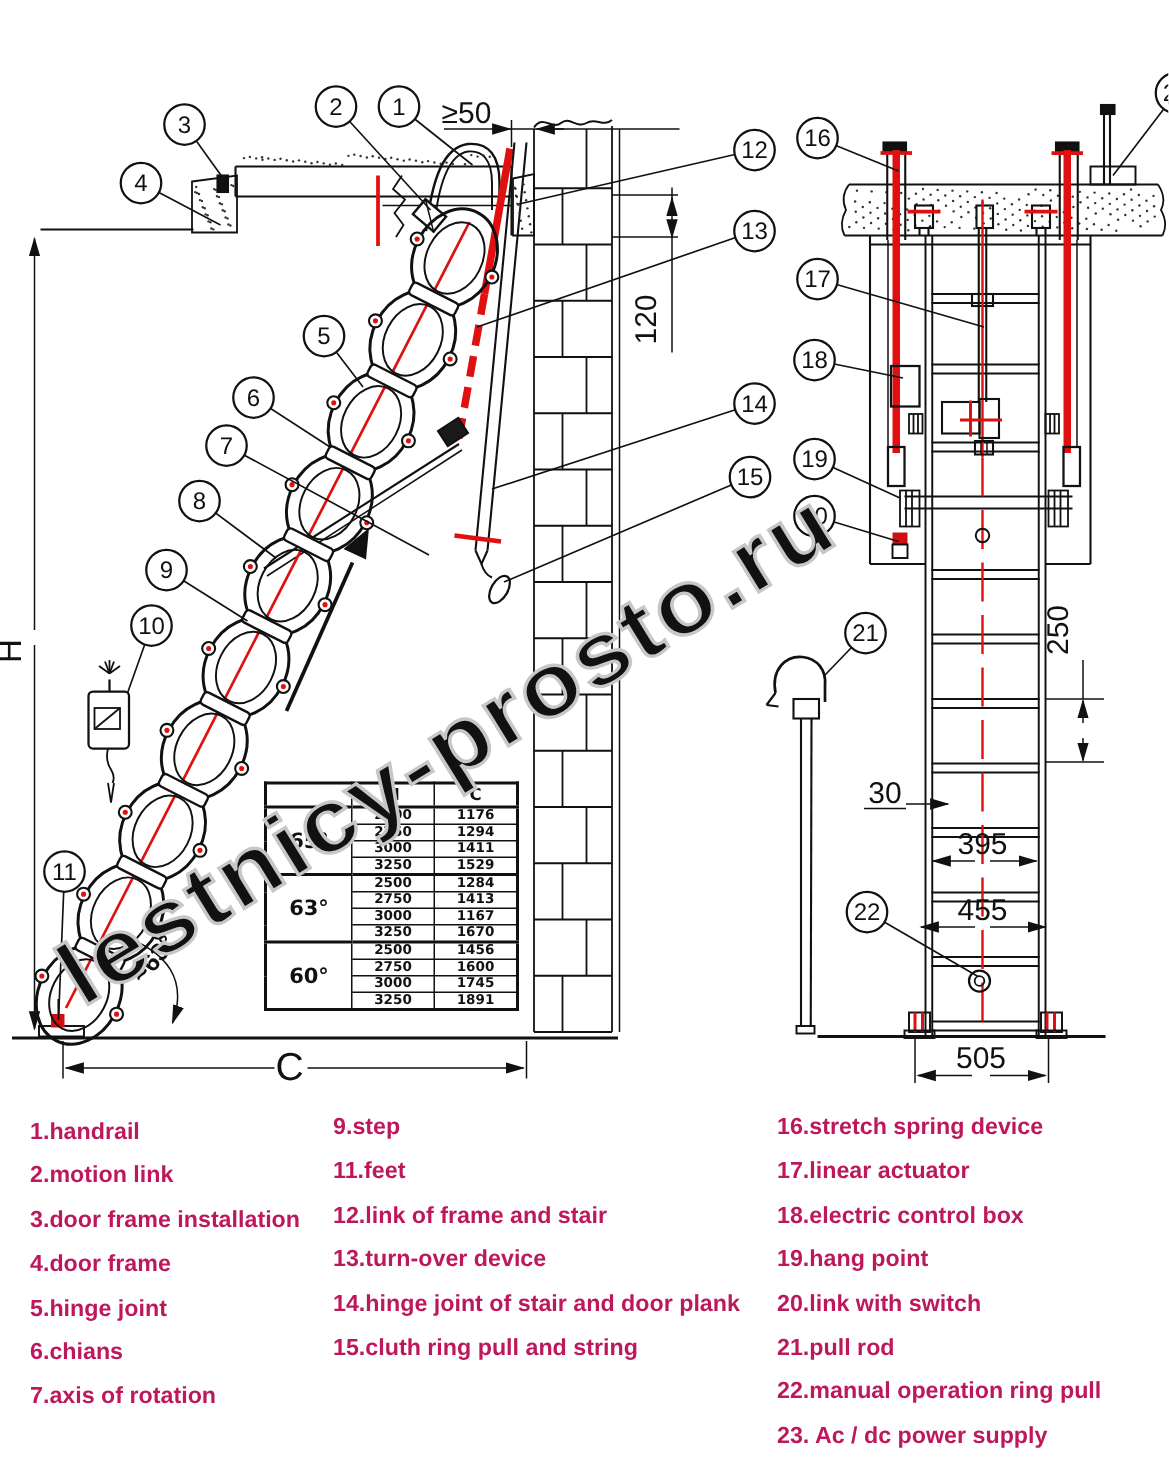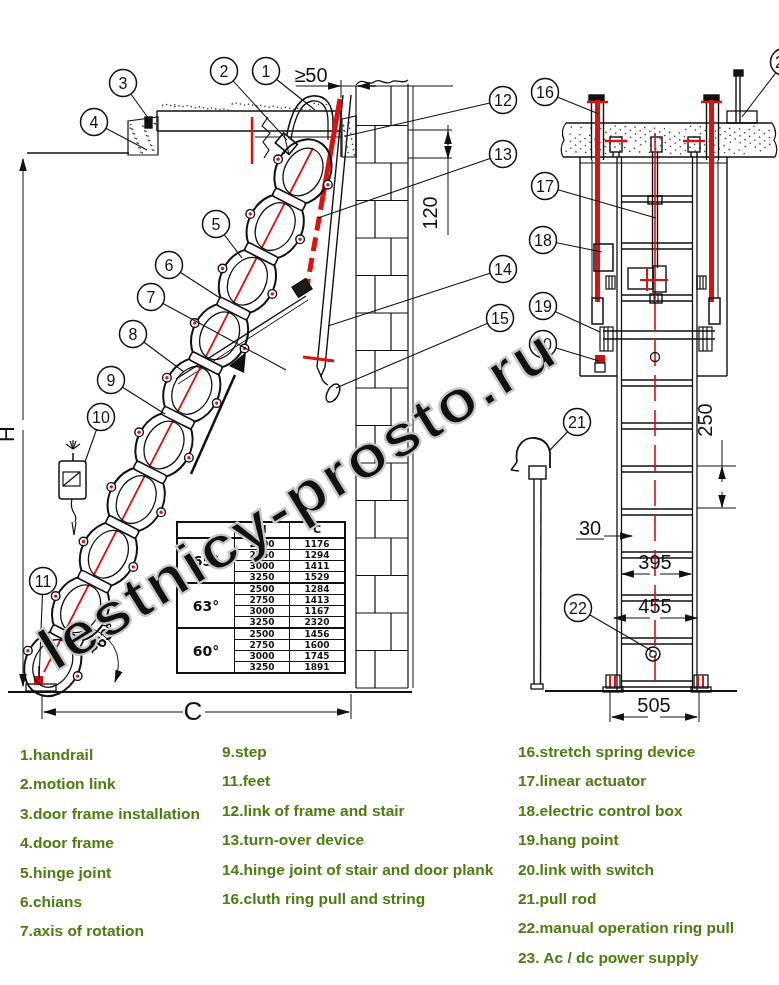--- a/index.html
+++ b/index.html
@@ -11,21 +11,21 @@
   .co-num{font-size:16px;text-anchor:middle;}
   .dimtxt{font-size:20px;}
   #spec-table{position:absolute;left:176px;top:521px;z-index:2;border-collapse:collapse;
               border:2px solid #111;background:transparent;}
   #spec-table th,#spec-table td{border:1px solid #111;text-align:center;padding:0;
               font:bold 9px "DejaVu Sans",sans-serif;color:#111;height:10px;line-height:10px;}
   #spec-table th{height:14px;font-size:11px;}
   #spec-table td{width:54px;}
   #spec-table td.ang{width:56px;font-size:14px;border-top:2px solid #111;}
   #spec-table tr.gtop td{border-top:2px solid #111;margin-top:20px;}
-  .legend-col{position:absolute;z-index:1;color:#4d7c0f;font-weight:bold;font-size:15.5px;
+  .legend-col{position:absolute;z-index:1;color:#be185d;font-weight:bold;font-size:15.5px;
               line-height:29.4px;white-space:nowrap;}
   #legend-col1{left:20px;top:740px;}
   #legend-col2{left:222px;top:737px;}
   #legend-col3{left:518px;top:737px;}
   #wmark{position:absolute;left:0;top:0;z-index:30;pointer-events:none;}
 </style>
 </head>
 <body>
 
 <div id="stage">
@@ -879,21 +879,21 @@
   <tr>
           <td>2750</td>
           <td>1413</td>
         </tr>
   <tr>
           <td>3000</td>
           <td>1167</td>
         </tr>
   <tr>
           <td>3250</td>
-          <td>2320</td>
+          <td>1670</td>
         </tr>
   <tr class="gtop">
           <td class="ang" rowspan="4">60°</td>
           <td>2500</td>
           <td>1456</td>
         </tr>
   <tr>
           <td>2750</td>
           <td>1600</td>
         </tr>
@@ -920,21 +920,21 @@
   <div>5.hinge joint</div>
   <div>6.chians</div>
   <div>7.axis of rotation</div>
 </div>
 <div id="legend-col2" class="legend-col">
   <div>9.step</div>
   <div>11.feet</div>
   <div>12.link of frame and stair</div>
   <div>13.turn-over device</div>
   <div>14.hinge joint of stair and door plank</div>
-  <div>16.cluth ring pull and string</div>
+  <div>15.cluth ring pull and string</div>
 </div>
 <div id="legend-col3" class="legend-col">
   <div>16.stretch spring device</div>
   <div>17.linear actuator</div>
   <div>18.electric control box</div>
   <div>19.hang point</div>
   <div>20.link with switch</div>
   <div>21.pull rod</div>
   <div>22.manual operation ring pull</div>
   <div>23. Ac / dc power supply</div>

